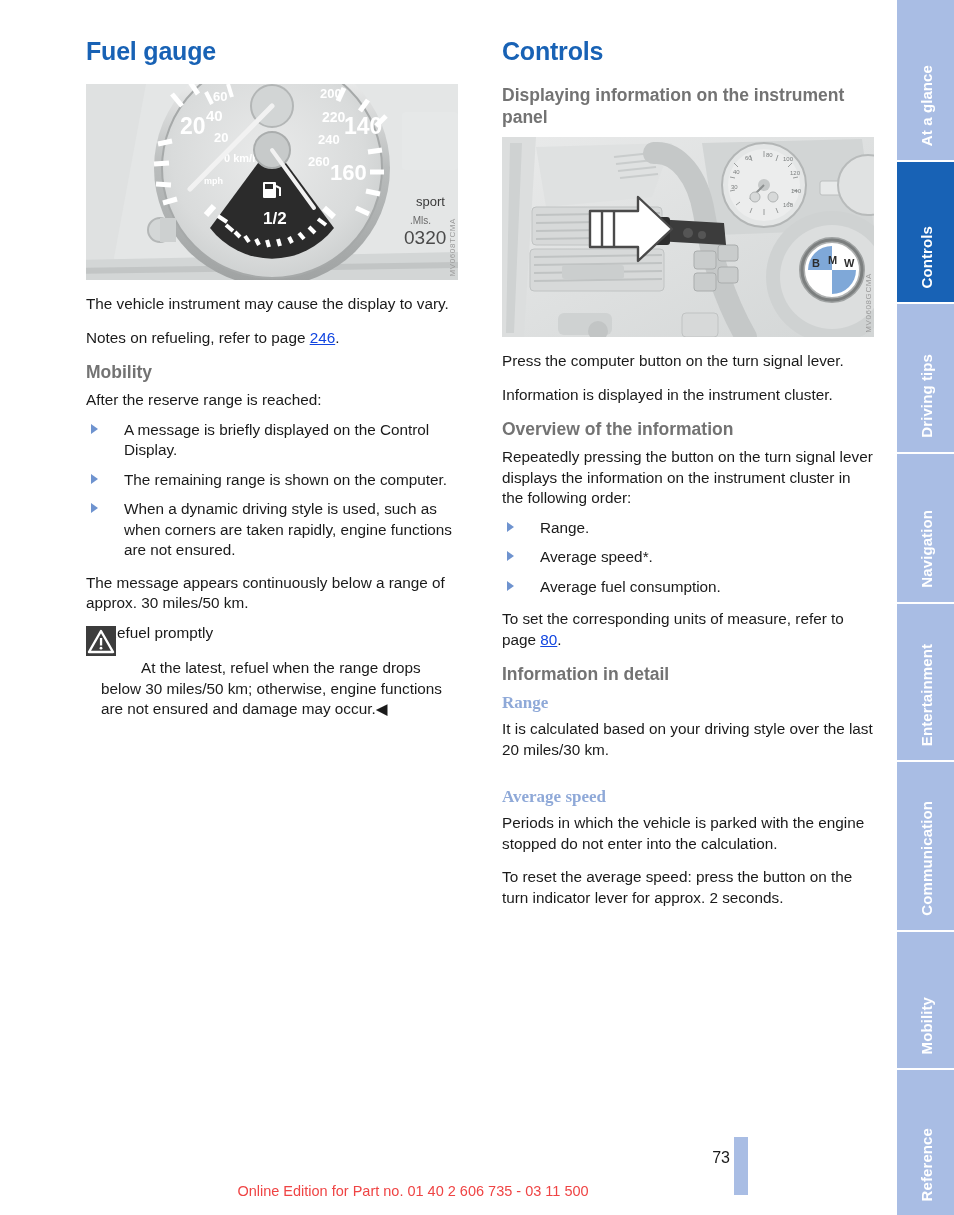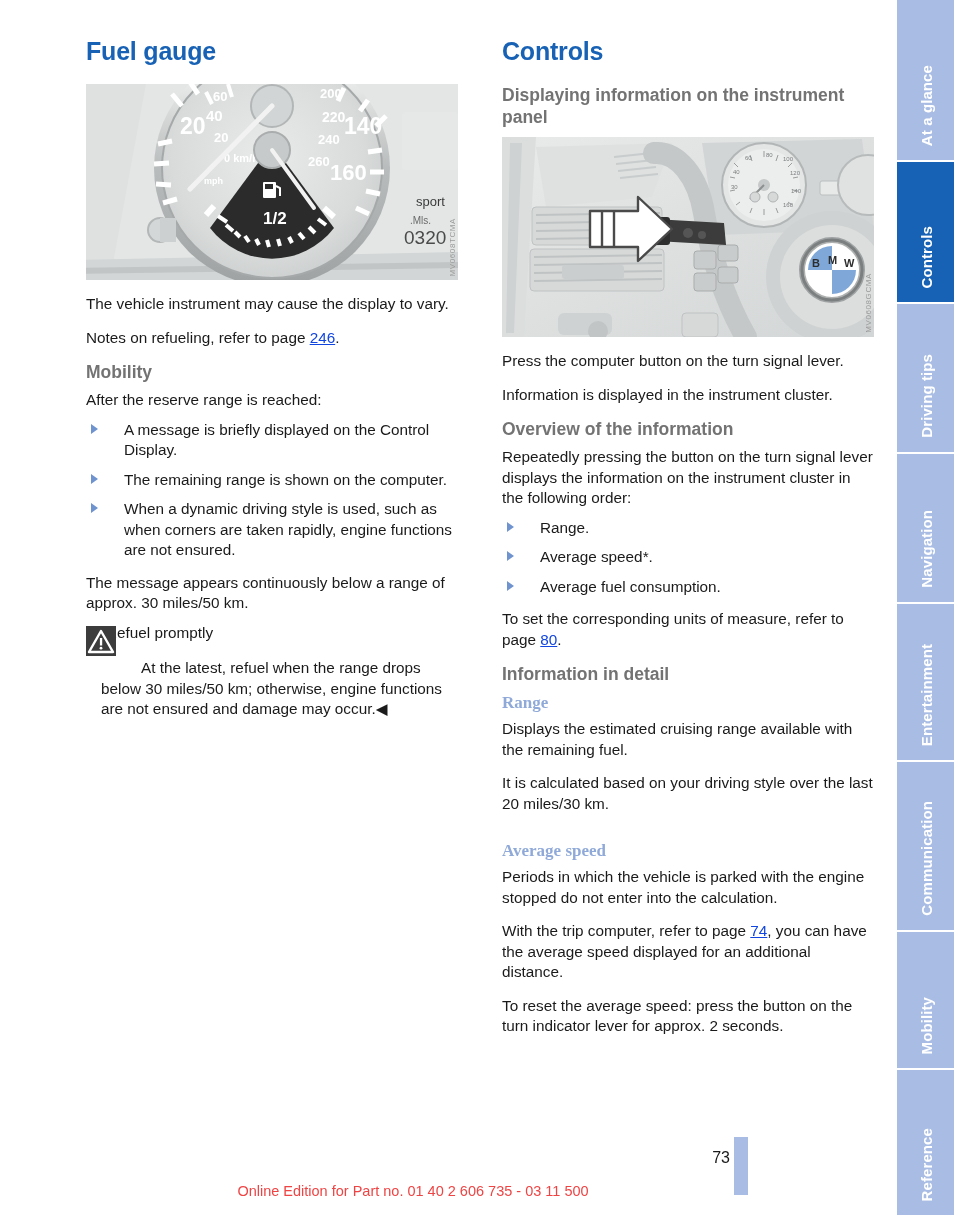--- a/index.html
+++ b/index.html
@@ -505,26 +505,24 @@
           <span class="tri"></span>
           <span>Average fuel consumption.</span>
         </li>
       </ul>
 
       <p class="body"><span>To set the corresponding units of measure, refer to page </span><a class="xref" href="#">80</a><span>.</span></p>
 
       <h2 class="section">Information in detail</h2>
 
       <h3 class="sub">Range</h3>
-      <p class="body">Displays the estimated cruising range available with the remaining fuel.</p>
       <p class="body">It is calculated based on your driving style over the last 20 miles/30 km.</p>
 
       <h3 class="sub" style="margin-top:26px;">Average speed</h3>
       <p class="body">Periods in which the vehicle is parked with the engine stopped do not enter into the calculation.</p>
-      <p class="body"><span>With the trip computer, refer to page </span><a class="xref" href="#">74</a><span>, you can have the average speed displayed for an additional distance.</span></p>
       <p class="body">To reset the average speed: press the button on the turn indicator lever for approx. 2 seconds.</p>
 
     </div>
   </div>
 
   <div class="pagenum">73</div>
   <div class="pagebar"></div>
   <div class="footer">Online Edition for Part no. 01 40 2 606 735 - 03 11 500</div>
 </div>
 

